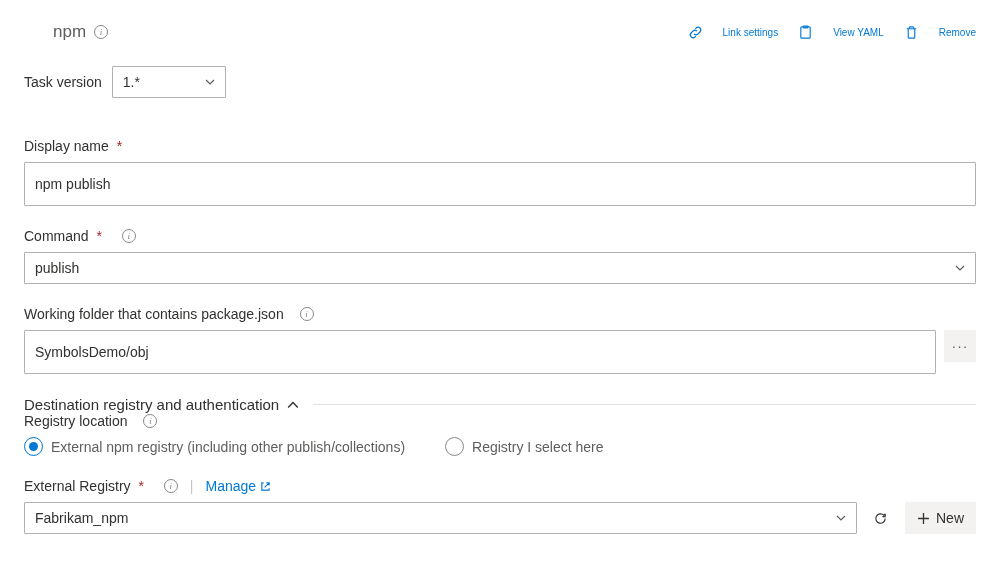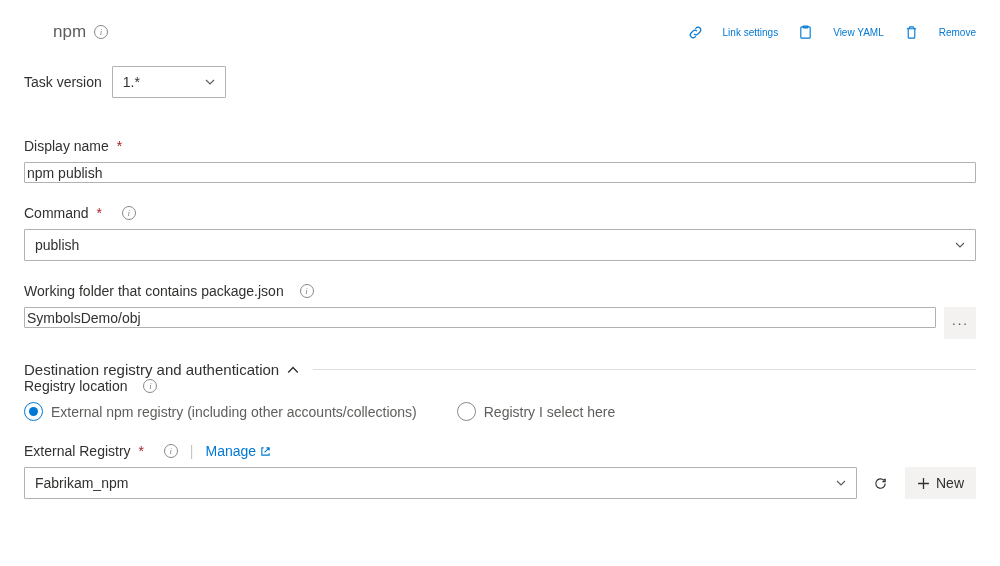--- a/index.html
+++ b/index.html
@@ -64,23 +64,23 @@
     justify-content: space-between;
     background: #fff;
     border-radius: 1px;
     cursor: pointer;
     min-width: 110px;
   }
   .select-box.full { width: 100%; }
   .task-version-select { width: 114px; }
   .text-input {
     width: 100%;
-    height: 21px;
+    height: 44px;
     border: 1px solid #b3b0ad;
-    padding: 0 2px;
+    padding: 0 10px;
     font-size: 14px;
     font-family: inherit;
     color: #323130;
     background: #fff;
     border-radius: 1px;
   }
   .input-with-btn {
     display: flex;
     gap: 8px;
     width: 100%;
@@ -273,21 +273,21 @@
 <div class="field-row">
   <div class="field-label">
     <span>Registry location</span>
     &nbsp;<span class="info-icon">i</span>
   </div>
   <div class="radio-group">
     <div class="radio-opt">
       <span class="radio-outer checked">
           <span class="radio-inner"></span>
         </span>
-      <span>External npm registry (including other accounts/collections)</span>
+      <span>External npm registry (including other publish/collections)</span>
     </div>
     <div class="radio-opt">
       <span class="radio-outer"></span>
       <span>Registry I select here</span>
     </div>
   </div>
 </div>
 
 <div class="field-row" style="margin-bottom:0">
   <div class="field-label">

